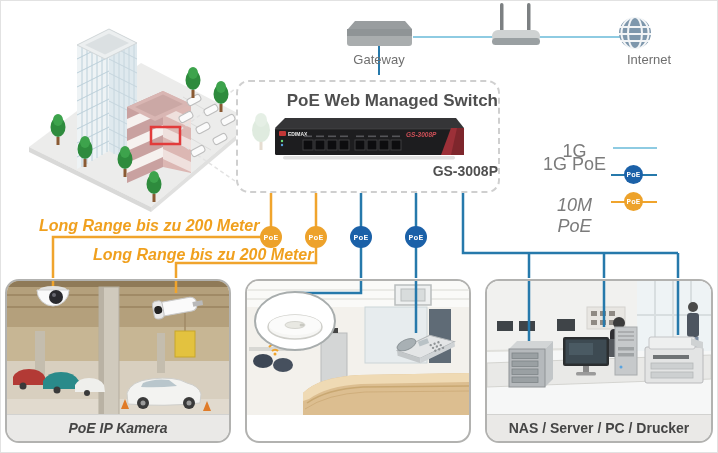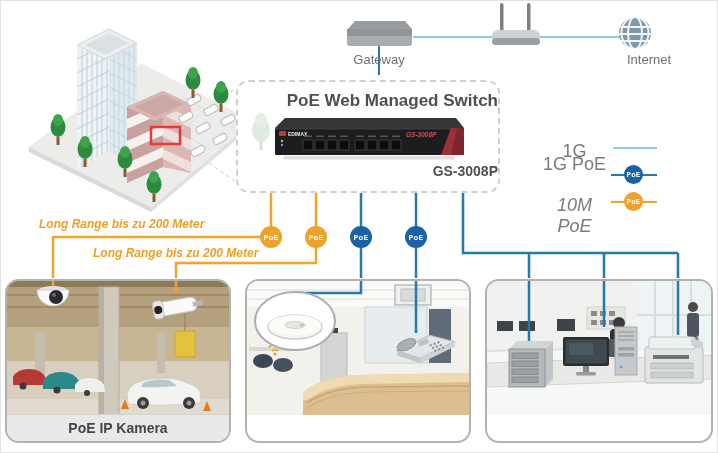--- a/index.html
+++ b/index.html
@@ -30,21 +30,21 @@
     width:22px;height:22px;border-radius:50%;z-index:4;
     display:flex;align-items:center;justify-content:center;
     color:#fff;font-size:8px;font-weight:bold;letter-spacing:.2px;font-family:Liberation Mono, monospace;
   }
   .poe-badge.small{width:19px;height:19px;font-size:7.5px;}
   .badge-blue{background:#1b61a8;}
   .badge-orange{background:#eda22b;}
 
   
   .long-range{
-    font-size:12px;font-weight:bold;font-style:italic;color:#f0a01e;z-index:3;white-space:nowrap;
+    font-size:16px;font-weight:bold;font-style:italic;color:#f0a01e;z-index:3;white-space:nowrap;
   }
 
   
   .panel{
     top:278px;height:164px;border:2px solid #b2b2b0;border-radius:14px;
     background:#fff;overflow:hidden;z-index:3;box-sizing:border-box;
   }
   .panel-caption{
     position:absolute;left:0;right:0;bottom:0;height:26px;line-height:26px;
     background:#eae9e7;border-top:1px solid #d2d2d0;text-align:center;
@@ -277,21 +277,21 @@
   </div>
 
   <div class="abs poe-badge badge-orange" style="left:259px;top:225px;">PoE</div>
   <div class="abs poe-badge badge-orange" style="left:304px;top:225px;">PoE</div>
   <div class="abs poe-badge badge-blue" style="left:349px;top:225px;">PoE</div>
   <div class="abs poe-badge badge-blue" style="left:404px;top:225px;">PoE</div>
 
   <div class="abs long-range" style="left:38px;top:216px;">Long Range bis zu 200 Meter</div>
   <div class="abs long-range" style="left:92px;top:245px;">Long Range bis zu 200 Meter</div>
 
-  <div class="abs panel" style="left:4px;width:226px;">
+  <div class="abs panel" style="left:4px;width:226px;font-style:italic;">
     <svg width="222" height="134" viewBox="0 0 222 134">
       <rect width="222" height="134" fill="#cdbd9f"></rect>
       <rect width="222" height="46" fill="#b4a07c"></rect>
       <rect width="222" height="6" fill="#8f7a58"></rect>
       <line x1="0" y1="14" x2="222" y2="14" stroke="#a08a66" stroke-width="2"></line>
       <line x1="0" y1="26" x2="222" y2="26" stroke="#a08a66" stroke-width="2"></line>
       <rect y="46" width="222" height="34" fill="#c7b694"></rect>
       <rect y="80" width="222" height="54" fill="#d8cfbf"></rect>
       <rect y="118" width="222" height="16" fill="#e1dace"></rect>
       <rect x="28" y="50" width="10" height="46" fill="#c4bdae"></rect>
@@ -489,15 +489,16 @@
 
       <g transform="translate(158,52)">
         <rect x="0" y="14" width="58" height="36" rx="2" fill="#e3e4e4" stroke="#b9babc" stroke-width="1"></rect>
         <rect x="4" y="4" width="46" height="12" rx="2" fill="#eeefef" stroke="#c4c5c7" stroke-width="1"></rect>
         <polygon points="46,5 58,9 58,16 46,12" fill="#cfd2d3"></polygon>
         <rect x="8" y="22" width="36" height="4" fill="#6f7375"></rect>
         <rect x="6" y="30" width="42" height="6" fill="#cdd0d1" stroke="#b4b7b8" stroke-width="0.8"></rect>
         <rect x="6" y="39" width="42" height="6" fill="#cdd0d1" stroke="#b4b7b8" stroke-width="0.8"></rect>
       </g>
     </svg>
+    <div class="panel-caption">NAS / Server / PC / Drucker</div>
   </div>
 
 </div>
 
 </body></html>

